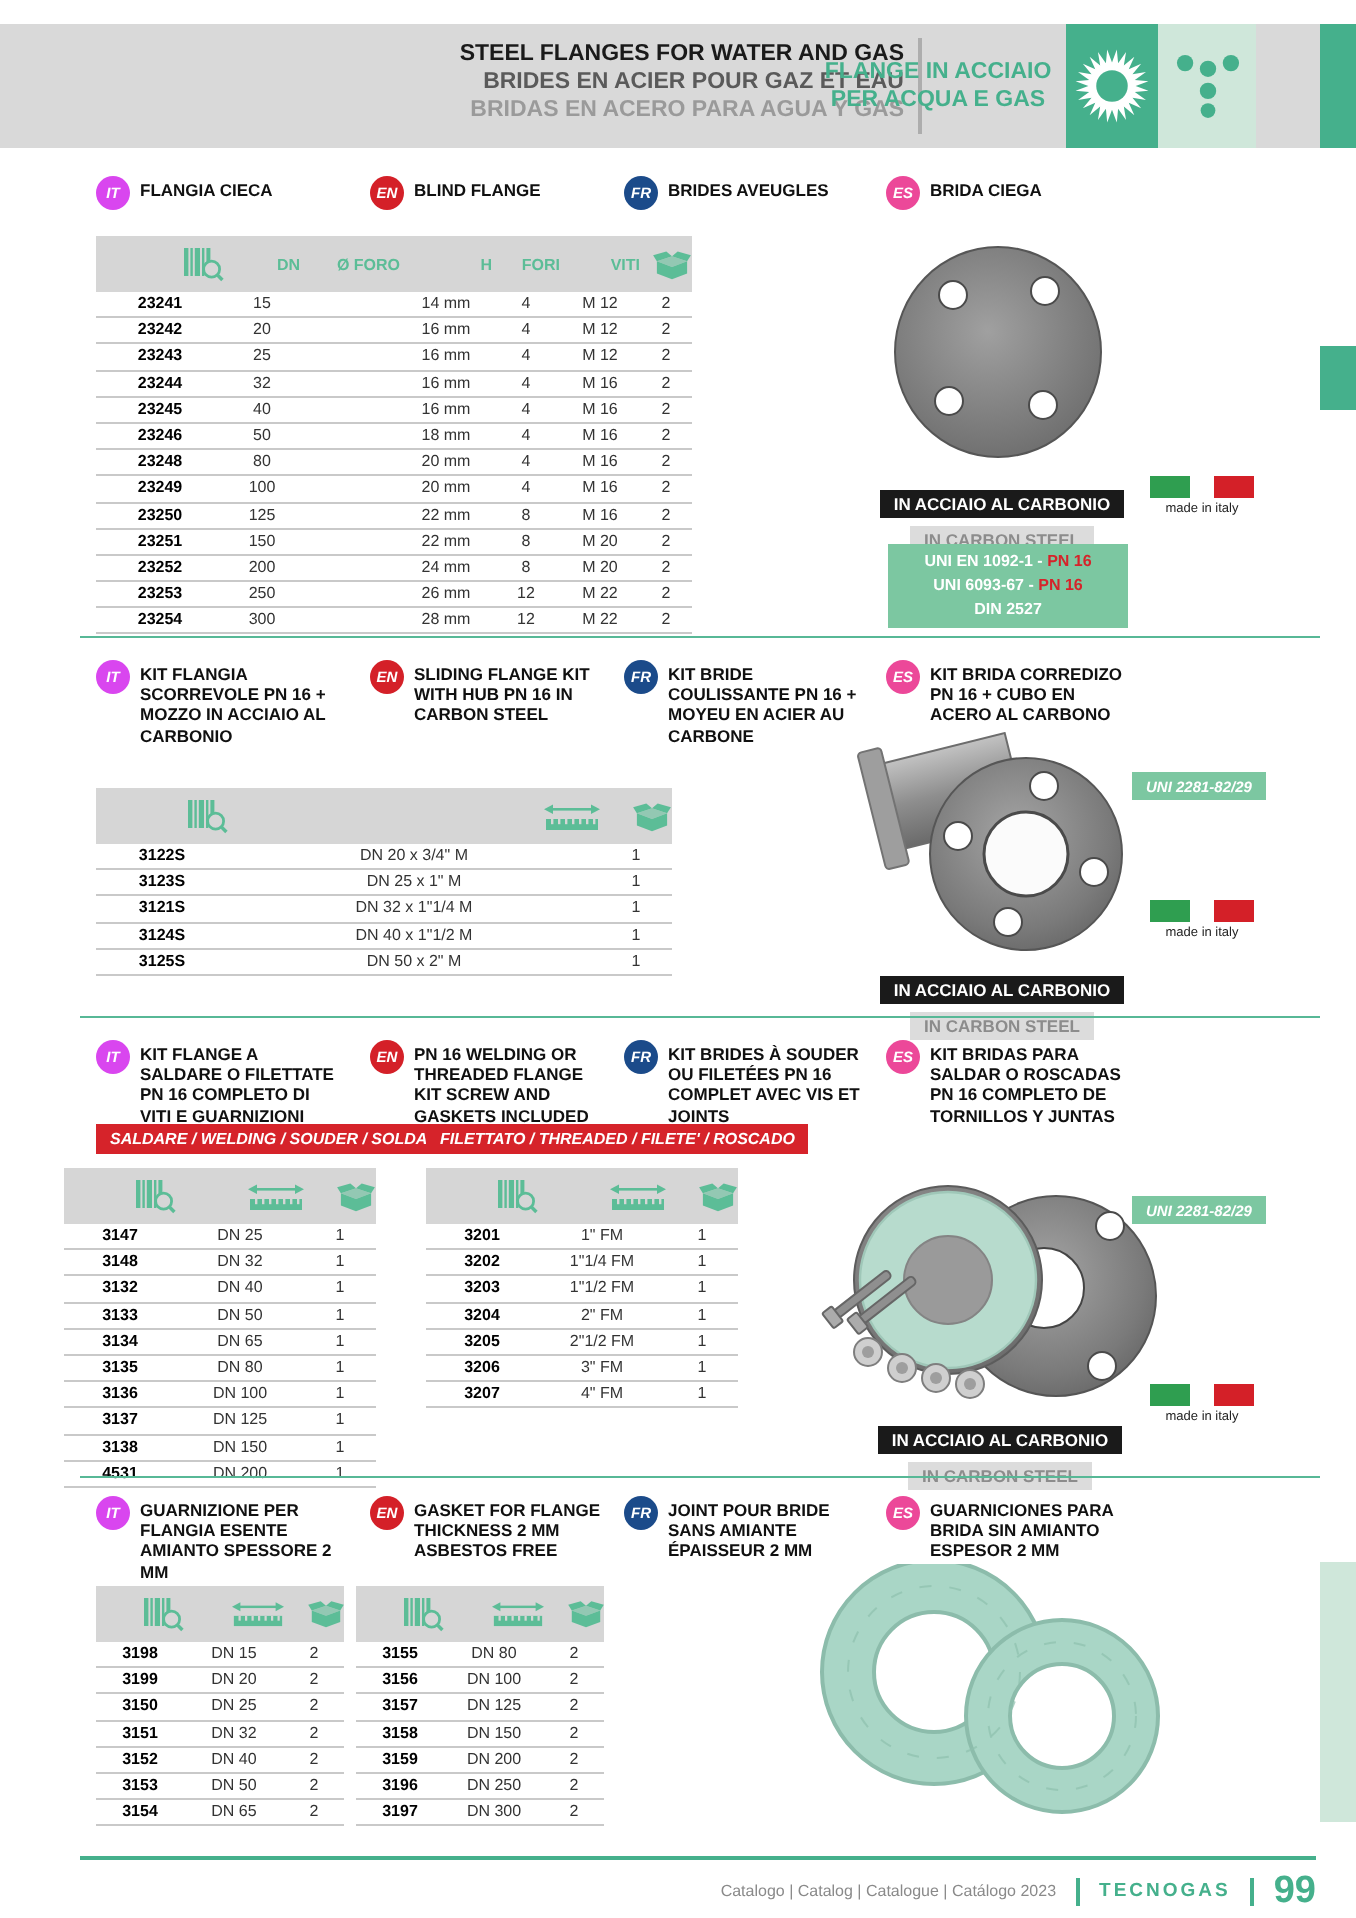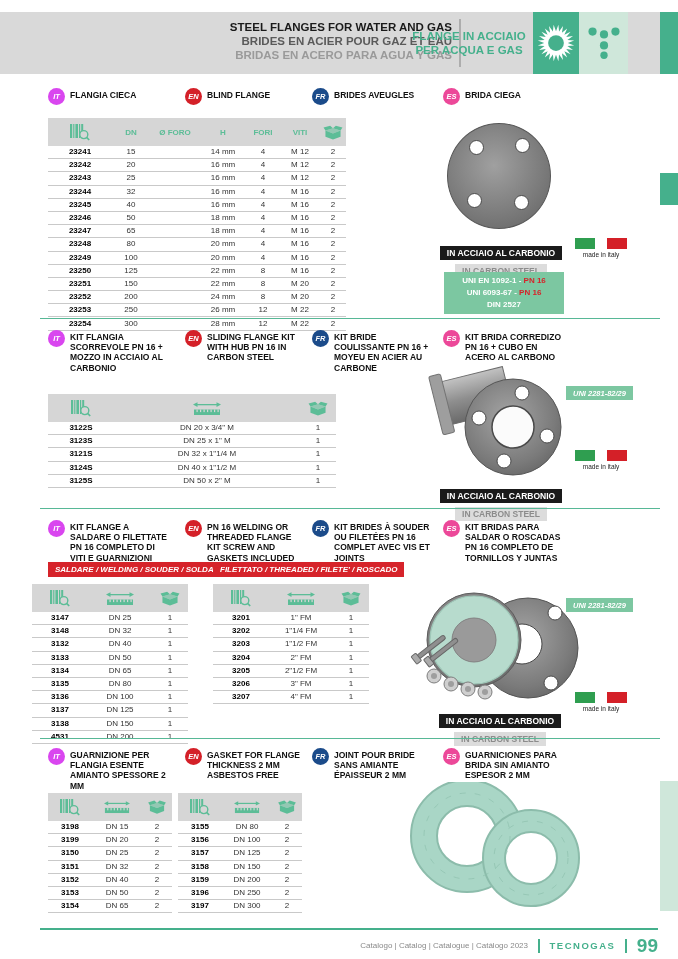--- a/index.html
+++ b/index.html
@@ -29,21 +29,21 @@
          justify-content:center;color:#fff;font-size:7.5px;font-weight:bold;font-style:italic;}
   .b-it{background:#d946ef}.b-en{background:#d42028}.b-fr{background:#1b4b8a}.b-es{background:#ec4899}
   .ttext{font-size:8.5px;font-weight:bold;color:#101010;line-height:1.2;width:98px;padding-top:2px;}
 
   
   .sep{position:absolute;left:40px;right:18px;border-top:1.6px solid #57b896;}
 
   
   table.ptable{position:absolute;border-collapse:collapse;table-layout:fixed;background:#fff;}
   .ptable th{background:#d6d6d6;color:#5cbd97;font-size:8px;font-weight:bold;padding:0;vertical-align:middle;}
-  .ptable thead tr{height:28px;}
+  .ptable thead tr{height:28px;text-align:right;}
   .ptable td{height:12.2px;padding:0;font-size:8px;color:#333;text-align:center;
              border-bottom:1px solid #c9c9c9;line-height:1;}
   .ptable tbody td:first-child{font-weight:bold;color:#000;}
   .thic{color:#5cbd97;vertical-align:middle;}
 
   
   .redbanner{position:absolute;background:#d6232a;color:#fff;font-size:8px;font-weight:bold;
              font-style:italic;padding:3px 7px;white-space:nowrap;}
   .unibadge{position:absolute;background:#7cc7a1;color:#fff;font-size:7.5px;font-weight:bold;
             font-style:italic;padding:2.5px 7px;white-space:nowrap;margin-top:23px;}
@@ -247,29 +247,20 @@
         <tr>
           <td>23246</td>
           <td>50</td>
           <td></td>
           <td>18 mm</td>
           <td>4</td>
           <td>M 16</td>
           <td>2</td>
         </tr>
         <tr>
-          <td>23247</td>
-          <td>65</td>
-          <td></td>
-          <td>18 mm</td>
-          <td>4</td>
-          <td>M 16</td>
-          <td>2</td>
-        </tr>
-        <tr>
           <td>23248</td>
           <td>80</td>
           <td></td>
           <td>20 mm</td>
           <td>4</td>
           <td>M 16</td>
           <td>2</td>
         </tr>
         <tr>
           <td>23249</td>

